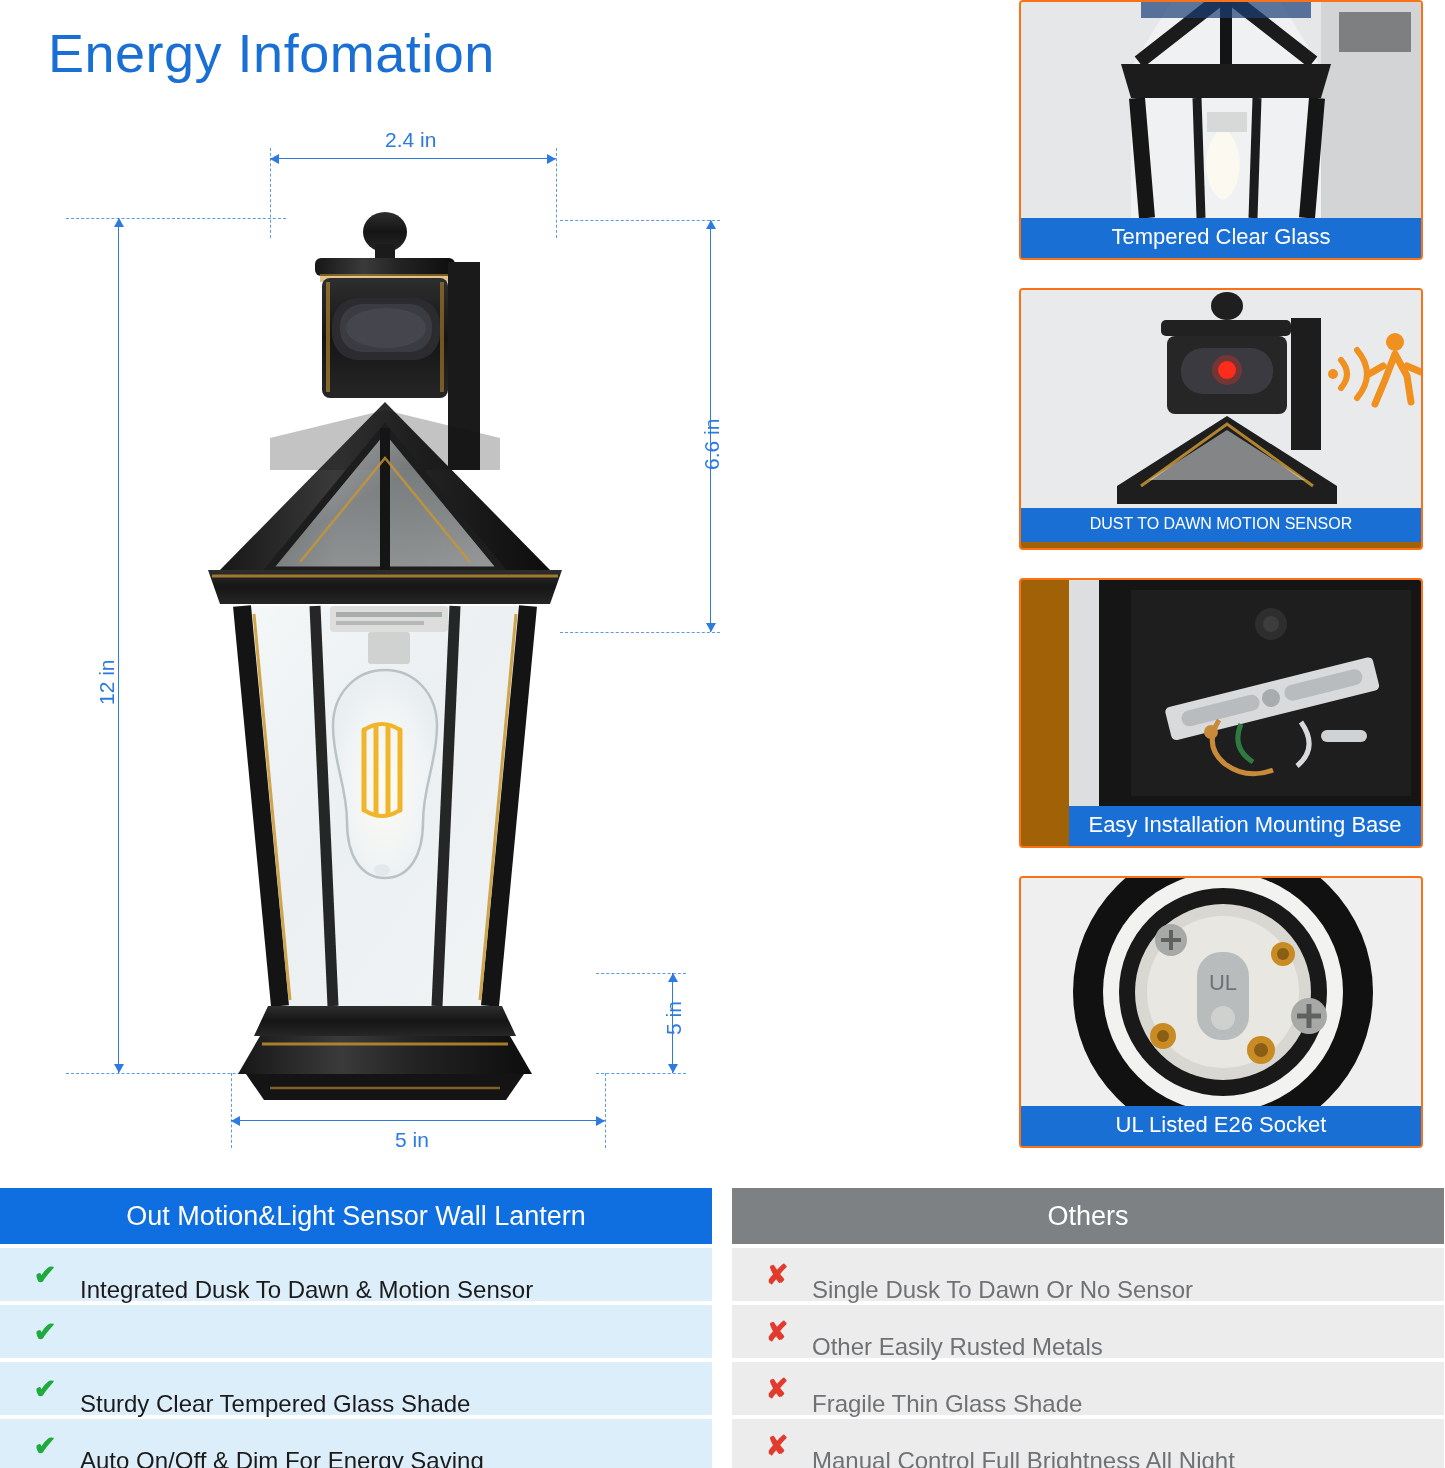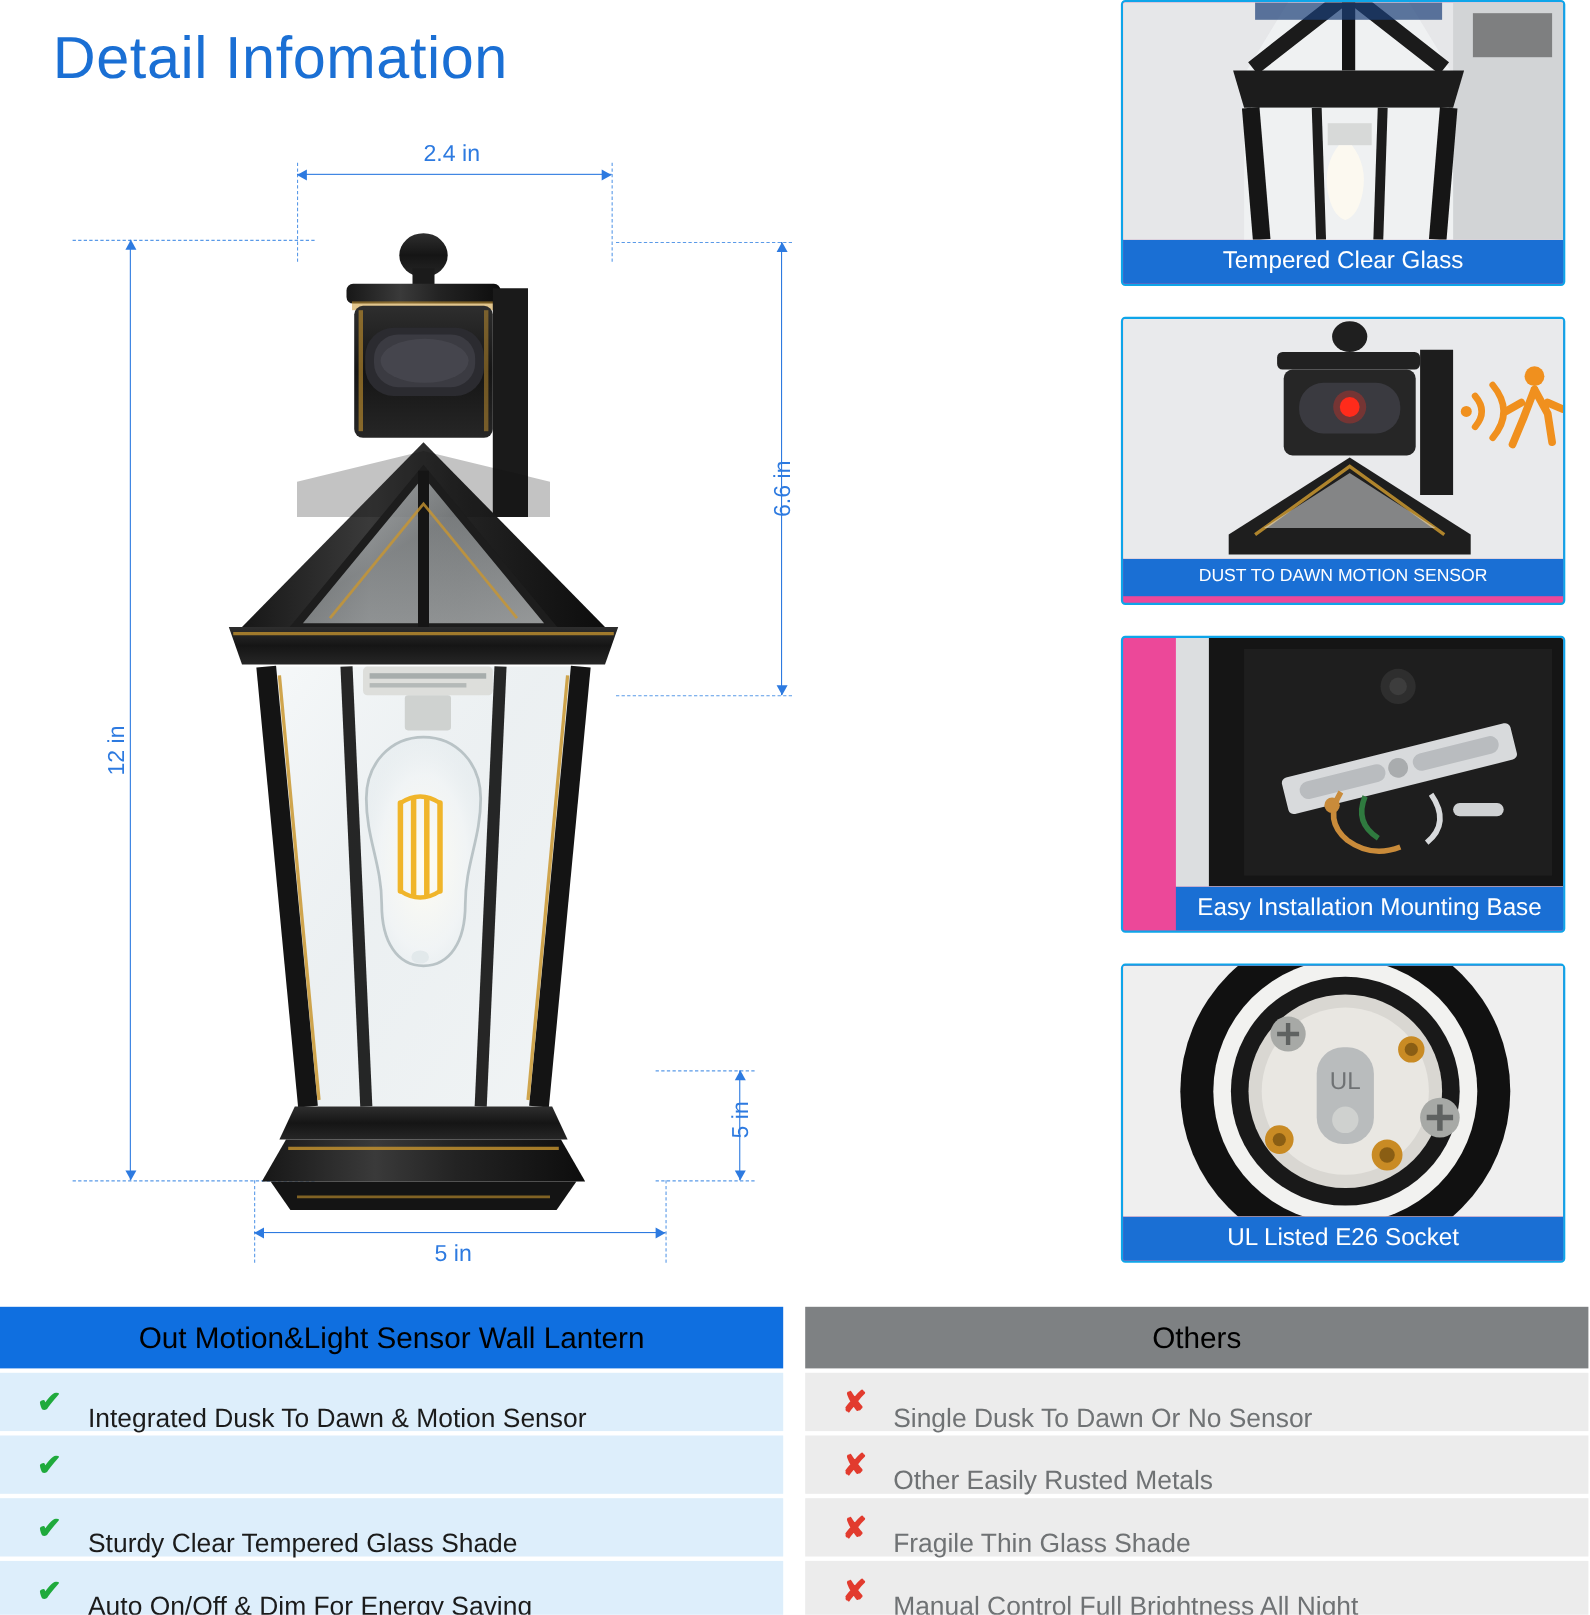--- a/index.html
+++ b/index.html
@@ -98,23 +98,23 @@
   
   .cards {
     position: absolute;
     right: 18px;
     top: 0;
     width: 408px;
   }
   .card {
     position: absolute;
     width: 404px;
-    border: 2px solid #0ea5e9;
+    border: 2px solid #f97316;
     border-radius: 4px;
-    background: #ec4899;
+    background: #a16207;
     overflow: hidden;
     box-sizing: border-box;
   }
   .card-photo {
     position: relative;
     width: 100%;
     background: linear-gradient(180deg, #e9eaec 0%, #d9dbde 100%);
     overflow: hidden;
   }
   .card-caption {
@@ -140,21 +140,21 @@
     position: absolute;
     top: 0;
     width: 712px;
   }
   .col-left { left: 0; }
   .col-right { left: 732px; }
   .col-head {
     height: 56px;
     line-height: 56px;
     text-align: center;
-    color: #000000;
+    color: #ffffff;
     font-size: 27px;
     white-space: nowrap;
     overflow: hidden;
   }
   .head-blue { background: #0f6fe0; }
   .head-gray { background: #7e8183; }
   .row {
     height: 53px;
     margin-top: 4px;
     display: flex;
@@ -178,21 +178,21 @@
     font-weight: bold;
     text-align: center;
   }
   .mark-check { color: #1faa3c; }
   .mark-x { color: #e23b2e; }
   .row-text { padding-left: 12px; margin-top: 30px; }
 </style>
 </head>
 <body>
 
-<div class="page-title">Detail Infomation</div>
+<div class="page-title">Energy Infomation</div>
 
 <div class="diagram">
 
   <div class="dim-dash-v" style="left:270px; top:38px; height:90px;"></div>
   <div class="dim-dash-v" style="left:556px; top:38px; height:90px;"></div>
   <div class="dim-line" style="left:270px; top:48px; width:286px; height:1px;"></div>
   <div class="arrow arrow-l" style="left:270px; top:44px;"></div>
   <div class="arrow arrow-r" style="left:547px; top:44px;"></div>
   <div class="dim-label" style="left:385px; top:18px;">2.4 in</div>
 

